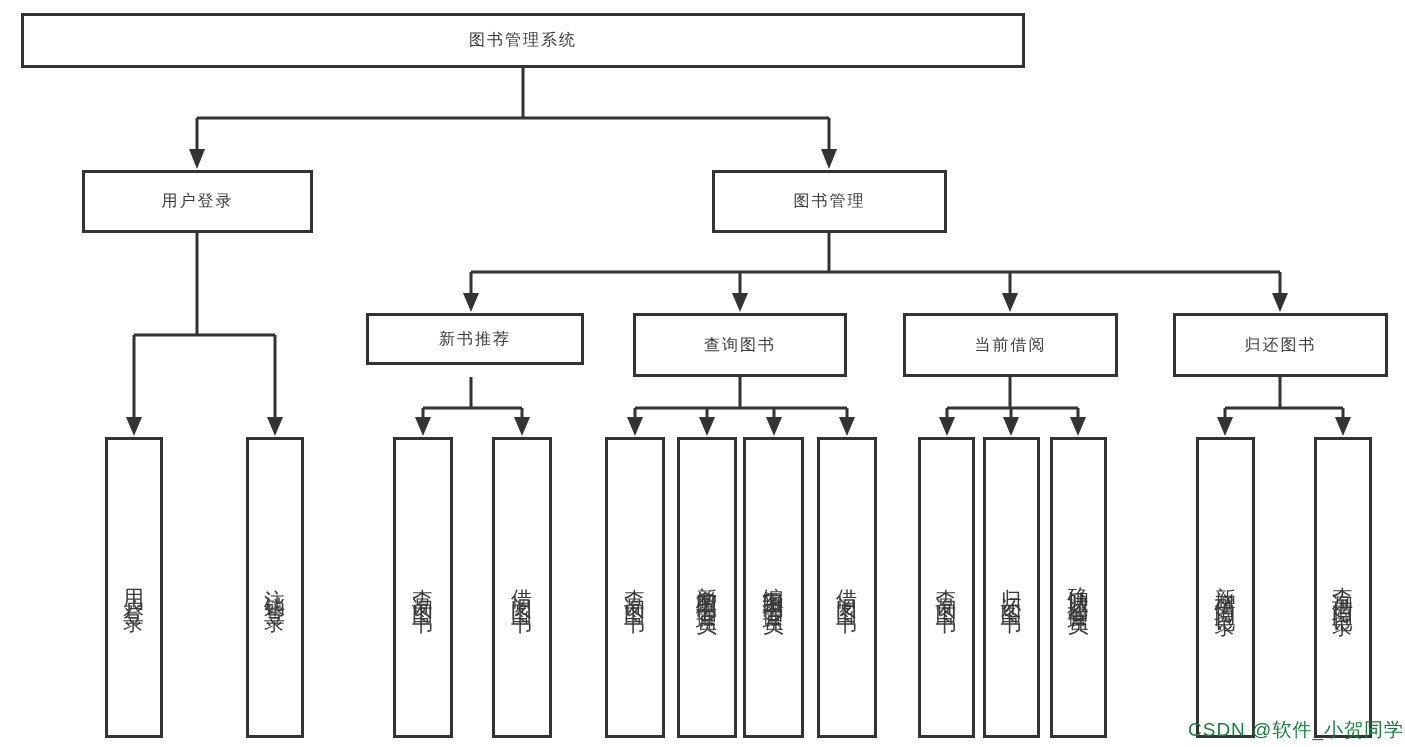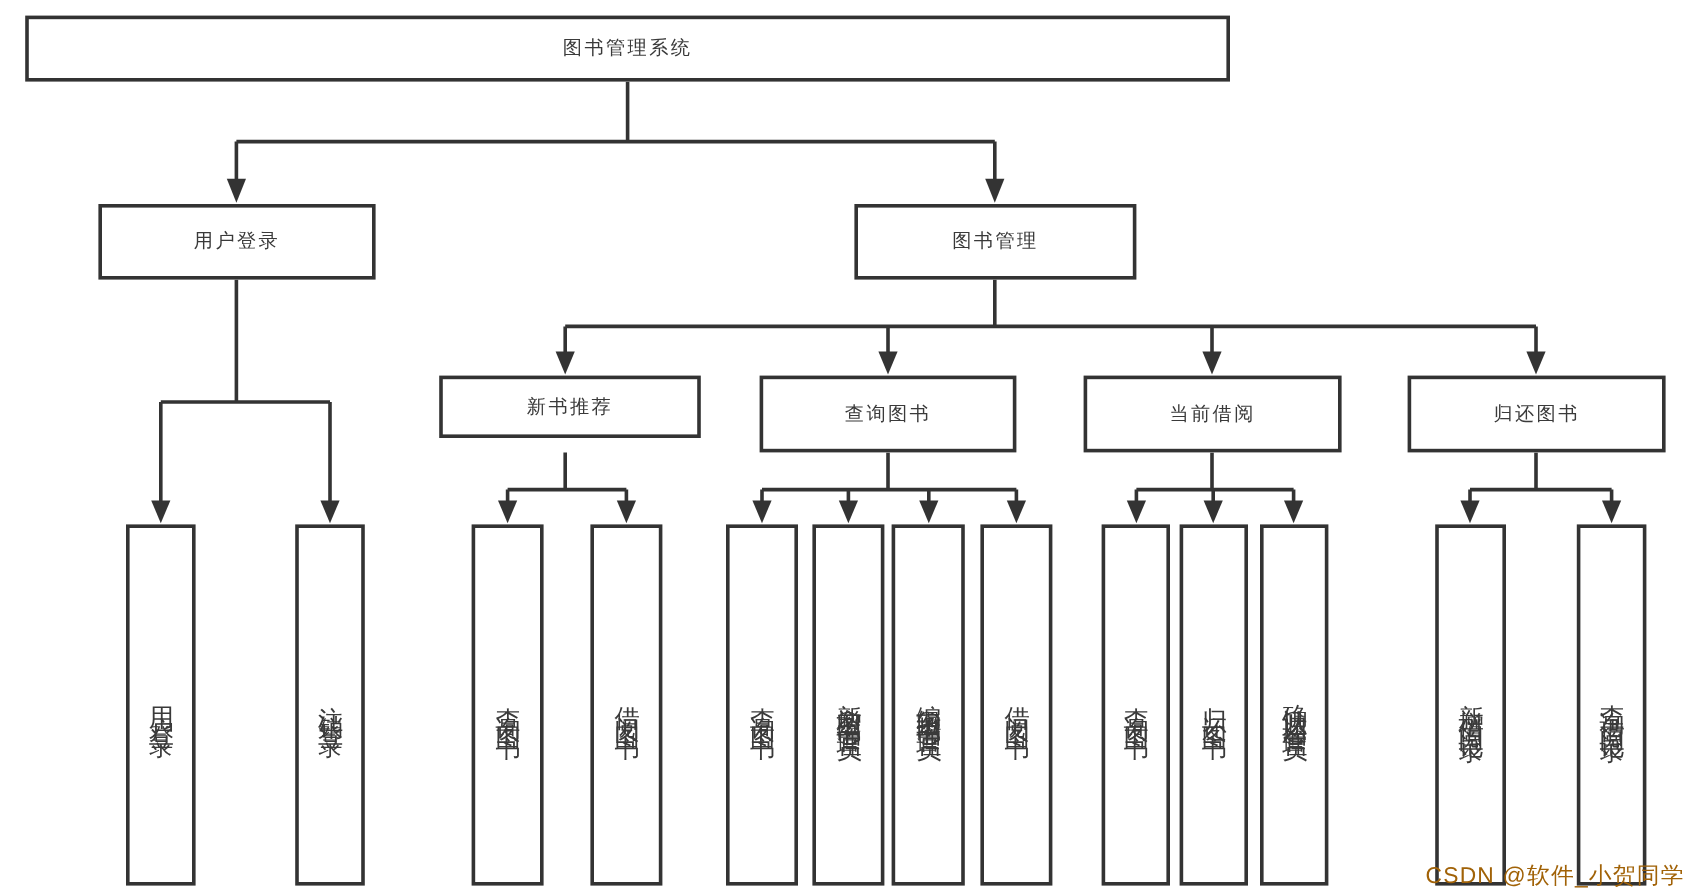--- a/index.html
+++ b/index.html
@@ -40,21 +40,21 @@
     letter-spacing: 8px;
     line-height: 1;
   }
   .v-box span { display: block; }
   .watermark {
     position: absolute;
     left: 1188px;
     top: 717px;
     z-index: 3;
     font-size: 19px;
-    color: #a16207;
+    color: #15803d;
     letter-spacing: 1px;
     white-space: nowrap;
   }
 </style>
 </head>
 <body>
 
 <div class="canvas">
 
   <svg class="connectors" width="1405" height="747" viewBox="0 0 1405 747">

